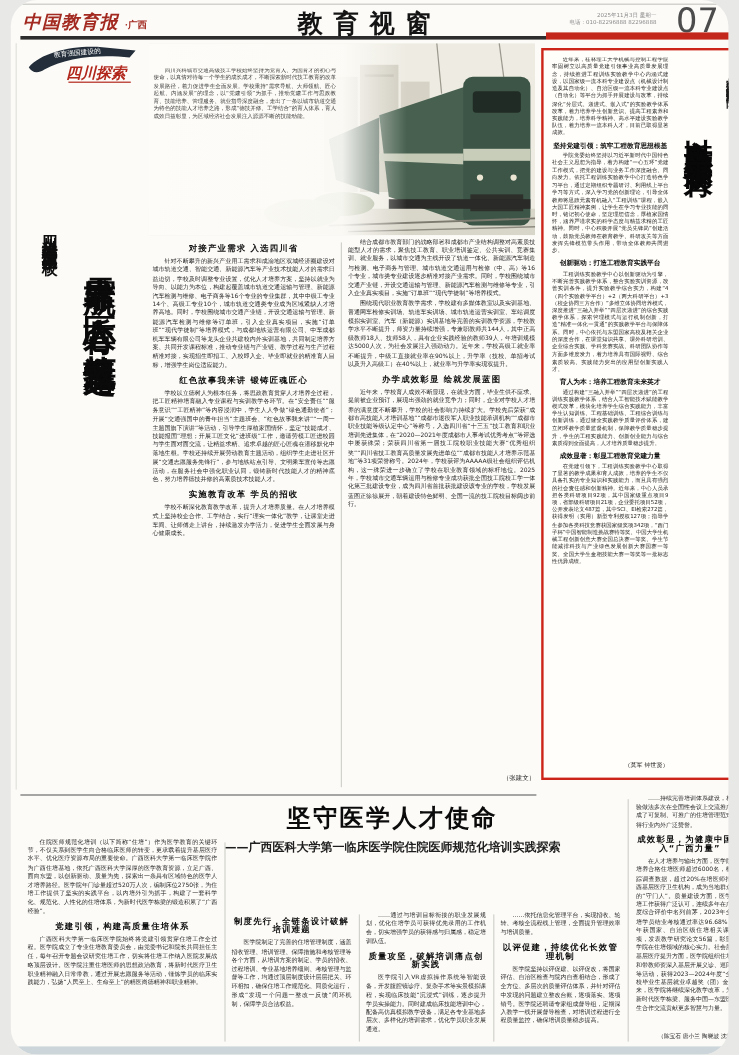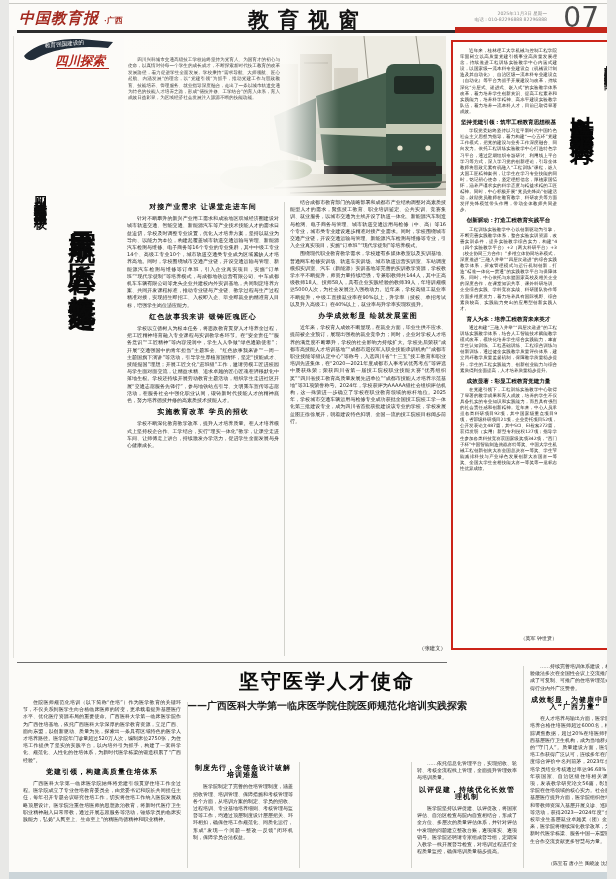--- a/index.html
+++ b/index.html
@@ -1,20 +1,20 @@
 <!DOCTYPE html>
 <html><head>
 <meta charset="utf-8">
 <style>
   * { margin:0; padding:0; box-sizing:border-box; }
   html,body { background:#e8e8e6; }
   .page {
     position:relative; width:598px; height:879px; margin:0 auto;
     background:#fcfbf8; overflow:hidden;
-    font-family:"DejaVu Sans", sans-serif; color:#222;
+    font-family:"DejaVu Sans", sans-serif; color:#222;border-radius:22px;
   }
   
   .top-rule { position:absolute; left:0; top:3px; width:616px; height:1px; background:#c9c9c4; }
   .edge-rule { position:absolute; left:4px; top:36px; width:1px; height:622px; background:#e2e1dc; }
   .masthead { position:absolute; left:10px; top:9px; color:#a32a20;
     font-family:"Liberation Serif", serif; font-style:italic; font-weight:bold; font-size:15px; letter-spacing:1px; }
   .masthead .region { font-size:8px; margin-left:5px; font-style:normal; letter-spacing:0; }
   .section-title { position:absolute; left:0; right:0; top:6px; text-align:center;
     font-family:"Liberation Serif", serif; font-weight:bold; font-size:21px; letter-spacing:9px; color:#141414; }
   .issue-info { position:absolute; right:60px; top:11px; text-align:right; font-size:4.6px; line-height:6.4px; color:#8a8a8a; }
@@ -130,21 +130,21 @@
     <line x1="166" y1="157" x2="322" y2="153" stroke="#8d8a80" stroke-width="1.2"></line>
     <ellipse cx="162" cy="134" rx="26" ry="10" fill="#9ba689"></ellipse>
     <ellipse cx="128" cy="142" rx="32" ry="12" fill="#aab396"></ellipse>
     <rect x="0" y="0" width="215" height="160" fill="url(#fadeL)"></rect>
   </svg>
   <div class="photo-overlay">
     <p>四川兴科城市交通高级技工学校始终坚持为党育人、为国育才的初心与使命，以真情对待每一个学生的成长成才，不断探索新时代技工教育的改革发展路径，着力促进学生全面发展。学校秉持“需求导航、大师领航、匠心起航、内涵发展”的理念，以“党建引领”为抓手，推动党建工作与思政教育、技能培养、管理服务、就业指导深度融合，走出了一条以城市轨道交通为特色的技能人才培养之路，形成“德技并修、工学结合”的育人体系，育人成效日益彰显，为区域经济社会发展注入源源不断的技能动能。</p>
   </div>
 
   <div class="lcol1 body">
-    <div class="subhead">对接产业需求 让课堂走进车间</div>
+    <div class="subhead">对接产业需求 入选四川省</div>
     <p>针对不断攀升的新兴产业用工需求和成渝地区双城经济圈建设对城市轨道交通、智能交通、新能源汽车等产业技术技能人才的需求日益迫切，学校及时调整专业设置，优化人才培养方案，坚持以就业为导向、以能力为本位，构建起覆盖城市轨道交通运输与管理、新能源汽车检测与维修、电子商务等16个专业的专业集群，其中中级工专业14个、高级工专业10个，城市轨道交通类专业成为区域紧缺人才培养高地。同时，学校围绕城市交通产业链，开设交通运输与管理、新能源汽车检测与维修等订单班，引入企业真实项目，实施“订单班”“现代学徒制”等培养模式，与成都地铁运营有限公司、中车成都机车车辆有限公司等龙头企业共建校内外实训基地，共同制定培养方案、共同开发课程标准，推动专业链与产业链、教学过程与生产过程精准对接，实现招生即招工、入校即入企、毕业即就业的精准育人目标，增强学生岗位适应能力。</p>
     <div class="subhead">红色故事我来讲 锻铸匠魂匠心</div>
     <p>学校以立德树人为根本任务，将思政教育贯穿人才培养全过程，把工匠精神培育融入专业课程与实训教学各环节。在“安全责任”“服务意识”“工匠精神”等内容浸润中，学生人人争做“绿色通勤使者”；开展“交通强国中的青年担当”主题班会、“红色故事我来讲”“一周一主题国旗下演讲”等活动，引导学生厚植家国情怀，坚定“技能成才、技能报国”理想；开展工匠文化“进班级”工作，邀请劳模工匠进校园与学生面对面交流，让精益求精、追求卓越的匠心匠魂在潜移默化中落地生根。学校还持续开展劳动教育主题活动，组织学生走进社区开展“交通志愿服务先锋行”，参与地铁站点引导、文明乘车宣传等志愿活动，在服务社会中强化职业认同，锻铸新时代技能人才的精神底色，努力培养德技并修的高素质技术技能人才。</p>
     <div class="subhead">实施教育改革 学员的招收</div>
     <p>学校不断深化教育教学改革，提升人才培养质量。在人才培养模式上坚持校企合作、工学结合，实行“理实一体化”教学，让课堂走进车间、让师傅走上讲台，持续激发办学活力，促进学生全面发展与身心健康成长。</p>
   </div>
   <div class="col-rule lrule"></div>
   <div class="lcol2 body">
     <p>结合成都市教育部门的战略部署和成都市产业结构调整对高素质技能型人才的需求，聚焦技工教育、职业培训鉴定、公共实训、竞赛集训、就业服务，以城市交通为主线开设了轨道一体化、新能源汽车制造与检测、电子商务与管理、城市轨道交通运用与检修（中、高）等16个专业，城市类专业建设逐步精准对接产业需求。同时，学校围绕城市交通产业链，开设交通运输与管理、新能源汽车检测与维修等专业，引入企业真实项目，实施“订单班”“现代学徒制”等培养模式。</p>
     <p>围绕现代职业教育教学需求，学校建有多媒体教室以及实训基地、普通网车检修实训场、轨道车实训场、城市轨道运营实训室、车站调度模拟实训室、汽车（新能源）实训基地等完善的实训教学资源，学校教学水平不断提升，师资力量持续增强，专兼职教师共144人，其中正高级教师18人、技师58人，具有企业实践经验的教师39人，年培训规模达5000人次，为社会发展注入强劲动力。近年来，学校高级工就业率不断提升，中级工直接就业率在90%以上，升学率（技校、单招考试以及升入高级工）在40%以上，就业率与升学率实现双提升。</p>
@@ -180,20 +180,25 @@
     <p>住院医师规范化培训（以下简称“住培”）作为医学教育的关键环节，不仅关系到医学生向合格临床医师的转变，更承载着提升基层医疗水平、优化医疗资源布局的重要使命。广西医科大学第一临床医学院作为广西住培基地，依托广西医科大学深厚的医学教育资源，立足广西、面向东盟，以创新驱动、质量为先，探索出一条具有区域特色的医学人才培养路径。医学院年门诊量超过520万人次，编制床位2750张，为住培工作提供了坚实的实践平台，以内培外引为抓手，构建了一套科学化、规范化、人性化的住培体系，为新时代医学栋梁的锻造积累了“广西经验”。</p>
     <div class="subhead">党建引领，构建高质量住培体系</div>
     <p>广西医科大学第一临床医学院始终将党建引领贯穿住培工作全过程。医学院成立了专业住培教育委员会，由党委书记和院长共同担任主任，每年召开专题会议研究住培工作，切实将住培工作纳入医院发展战略顶层设计。医学院注重住培医师的思想政治教育，将新时代医疗卫生职业精神融入日常带教，通过开展志愿服务等活动，锤炼学员的临床实践能力，弘扬“人民至上、生命至上”的精医尚德精神和职业精神。</p>
   </div>
   <div class="col-rule brule1"></div>
   <div class="bcol bcol2 body">
     <div class="subhead">制度先行，全链条设计破解培训难题</div>
     <p>医学院制定了完善的住培管理制度，涵盖招收管理、培训管理、保障措施和考核管理等各个方面，从培训方案的制定、学员的招收、过程培训、专业基地培养细则、考核管理与监督等工作，均通过顶层制度设计层层把关、环环相扣，确保住培工作规范化、同质化运行，形成“发现一个问题一整改一反馈”闭环机制，保障学员合法权益。</p>
   </div>
   <div class="col-rule brule2"></div>
+  <div class="bcol bcol3 body">
+    <p>……通过与培训目标衔接的职业发展规划，优化住培学员可获得优先录用的工作机会，切实增强学员的获得感与归属感，稳定培训队伍。</p>
+    <div class="subhead">质量攻坚，破解培训痛点创新实践</div>
+    <p>医学院引入VR虚拟操作系统等智能设备，开发腹腔镜诊疗、复杂手术等实景模拟课程，实现临床技能“沉浸式”训练，逐步提升学员实操能力。同时建成临床技能培训中心，配备高仿真模拟教学设备，满足各专业基地多层次、多样化的培训需求，优化学员职业发展通道。</p>
+  </div>
   <div class="col-rule brule3"></div>
   <div class="bcol bcol4 body">
     <p>……依托信息化管理平台，实现招收、轮转、考核全流程线上管理，全面提升管理效率与培训质量。</p>
     <div class="subhead">以评促建，持续优化长效管理机制</div>
     <p>医学院坚持以评促建、以评促改，将国家评估、自治区检查与院内自查相结合，形成了全方位、多层次的质量评估体系，并针对评估中发现的问题建立整改台账，逐项落实、逐项销号。医学院还聘请专家组成督导组，定期深入教学一线开展督导检查，对培训过程进行全程质量监控，确保培训质量稳步提高。</p>
   </div>
   <div class="col-rule brule4"></div>
   <div class="bcol bcol5 body">
     <p>……持续完善培训体系建设，相关经验做法多次在全国性会议上交流推广，形成了可复制、可推广的住培管理范式，赢得行业内外广泛赞誉。</p>
     <div class="subhead">成效彰显，为健康中国注入“广西力量”</div>

